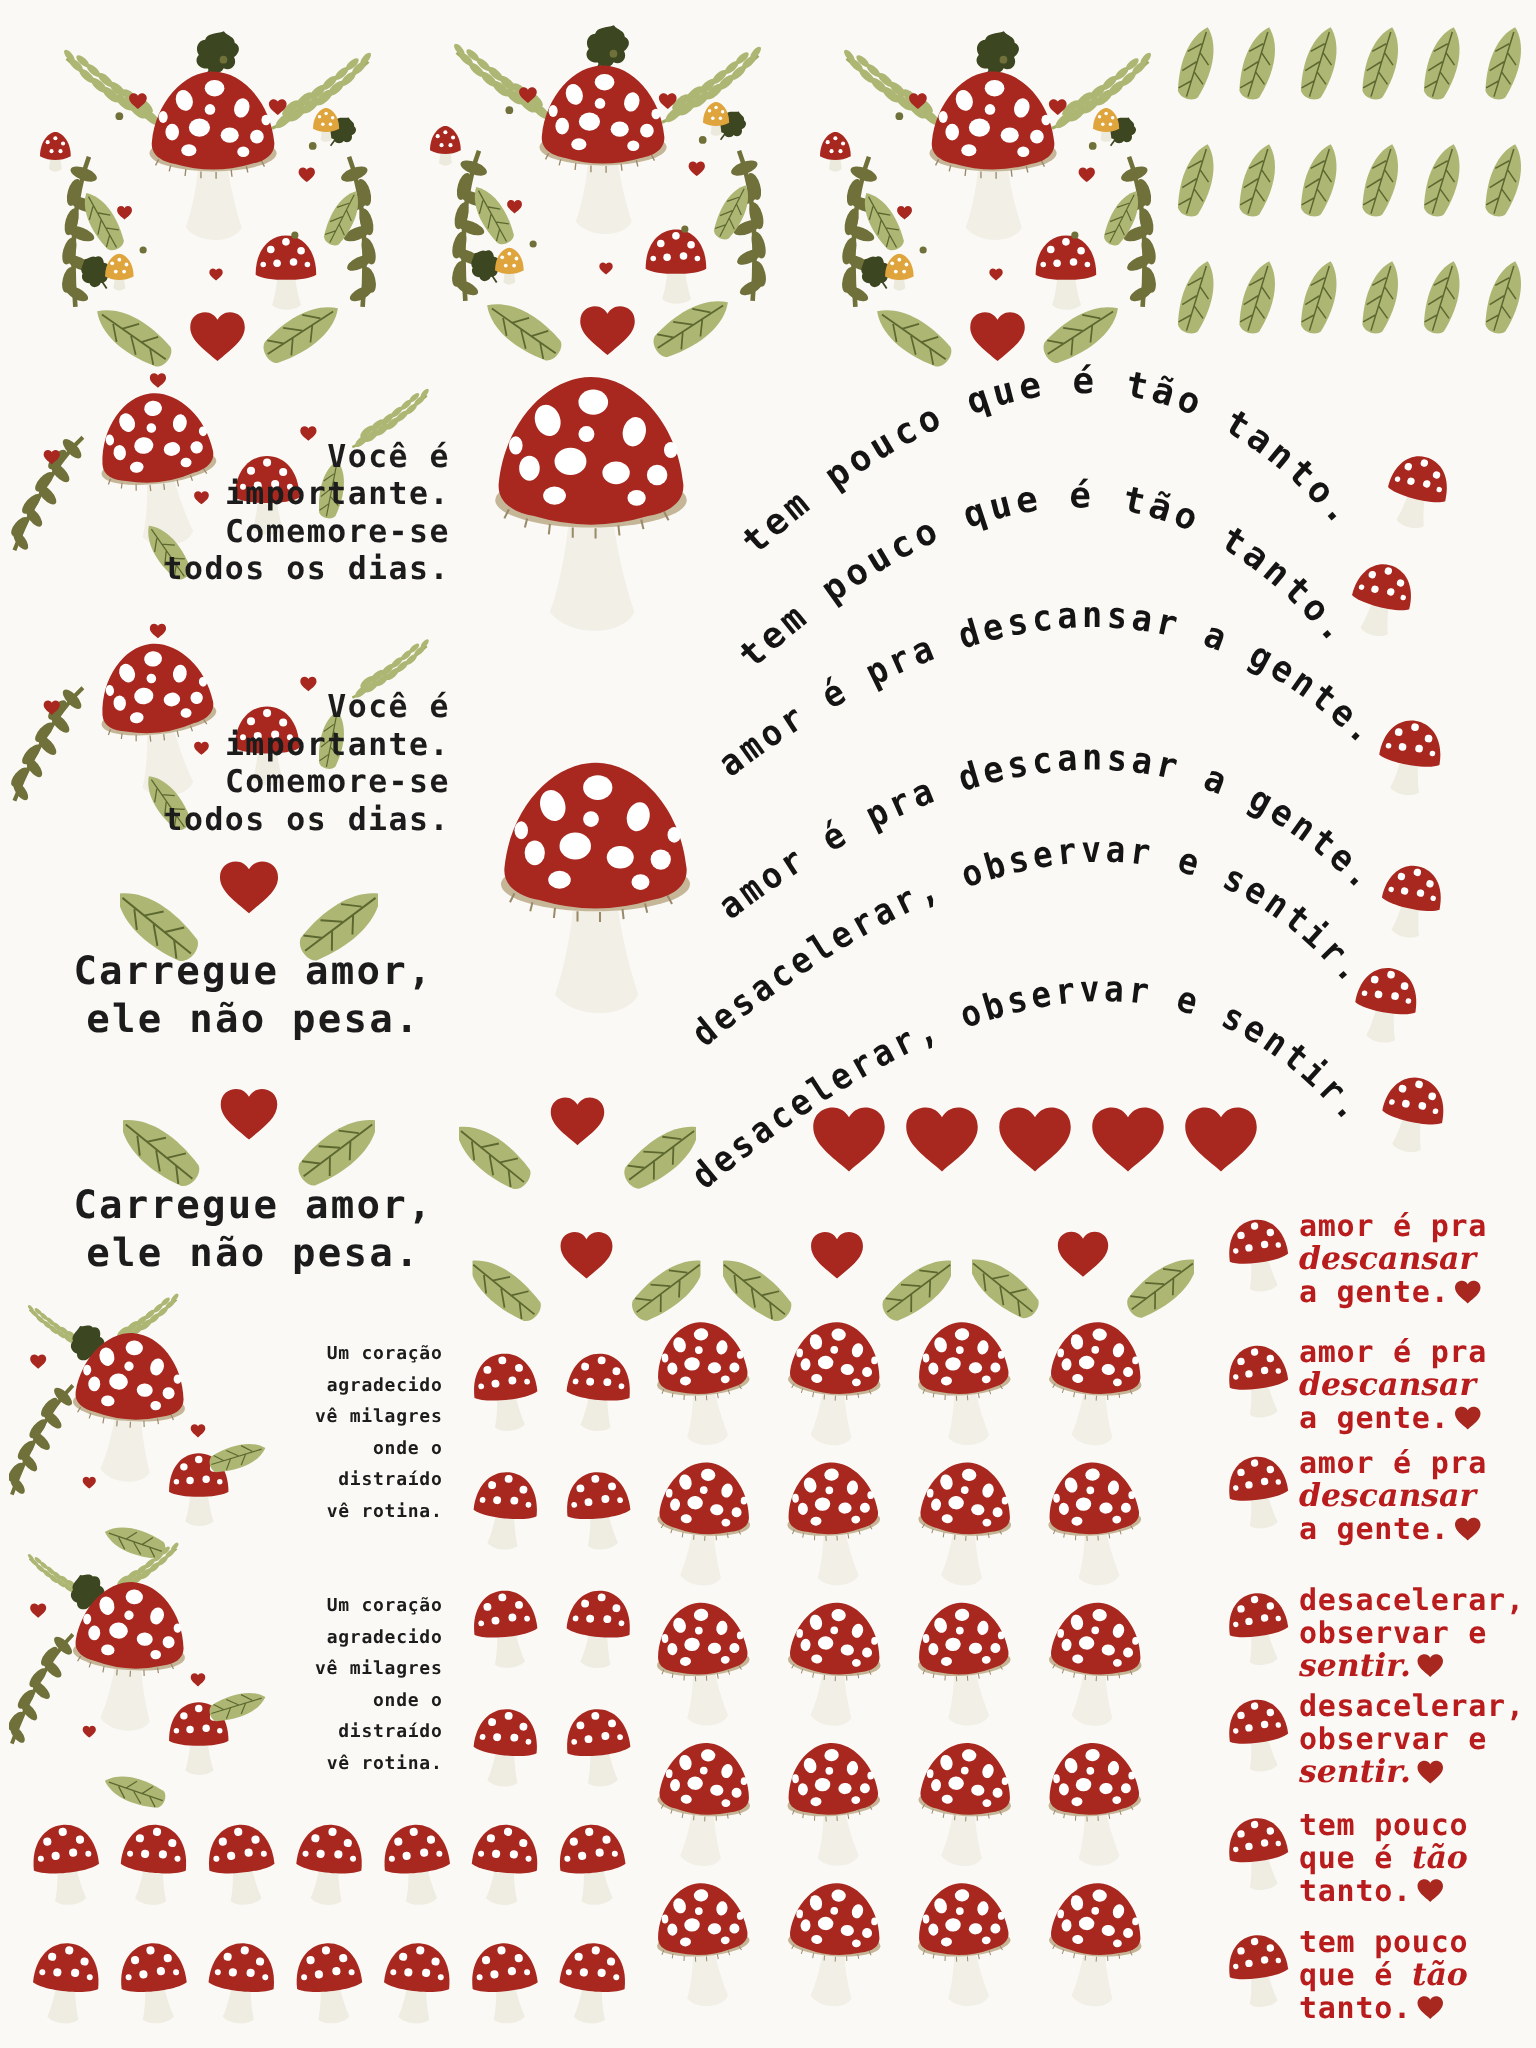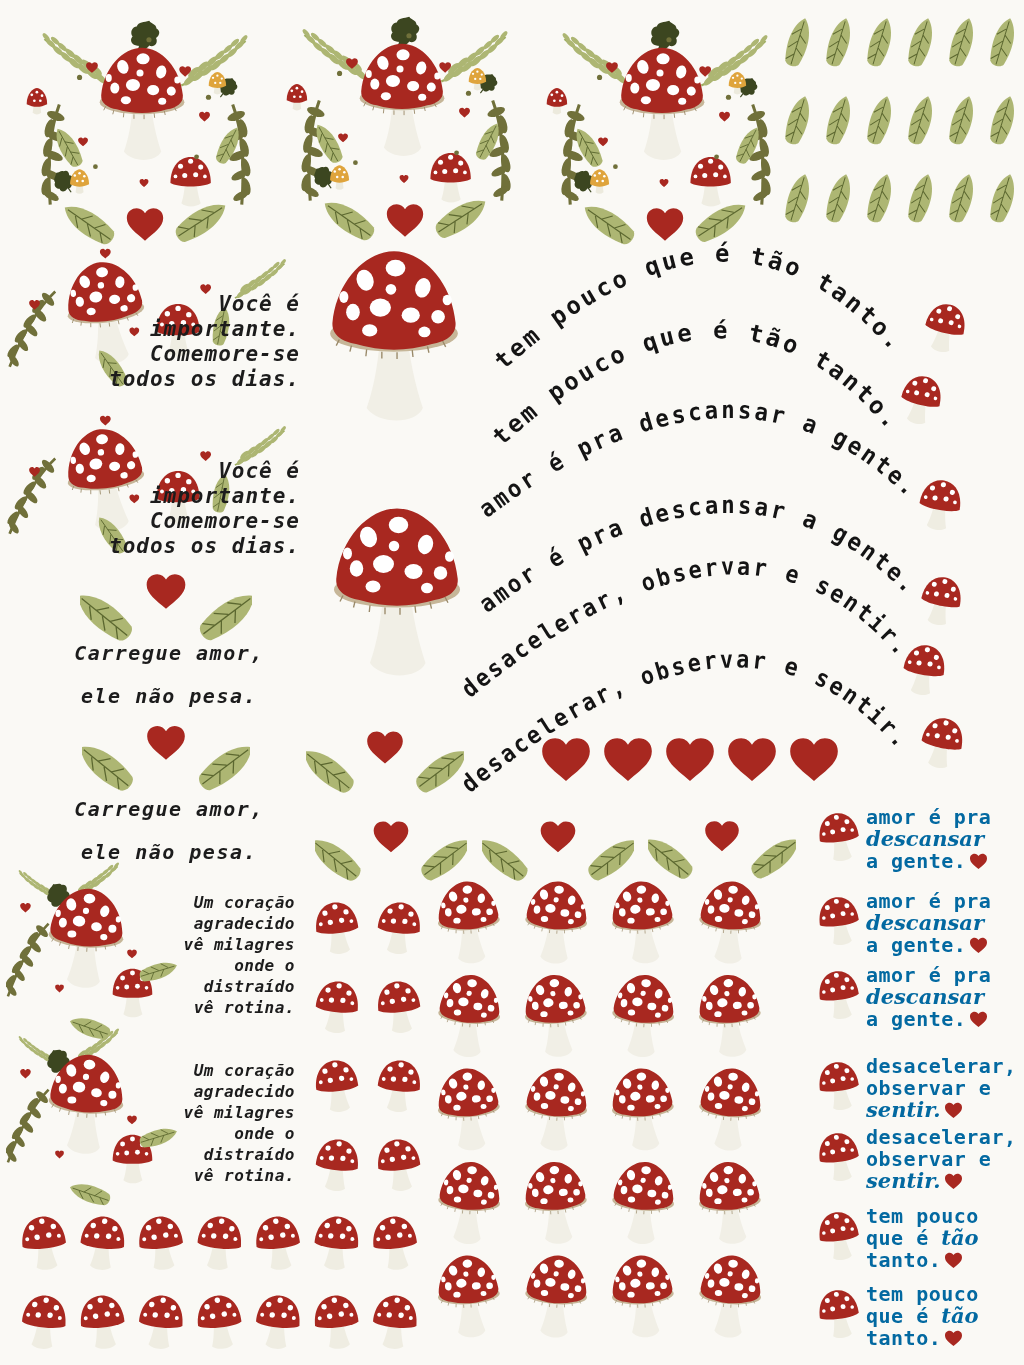--- a/index.html
+++ b/index.html
@@ -1,27 +1,27 @@
 <!DOCTYPE html>
 <html><head>
 <meta charset="utf-8">
 <style>
   html,body{margin:0;padding:0;background:#e8e6e1;}
   #page{position:relative;width:1024px;height:1365px;background:#faf9f5;overflow:hidden;
         font-family:"DejaVu Sans Mono",monospace;}
   #art{position:absolute;left:0;top:0;width:1024px;height:1365px;}
-  .txt{position:absolute;font-weight:700;color:#1c1c1c;white-space:pre-line;font-style:italic;}
+  .txt{position:absolute;font-weight:700;color:#1c1c1c;white-space:pre-line;}
   .right-align{text-align:right;}
   .center{text-align:center;}
   .voce{font-size:21px;line-height:25px;letter-spacing:1px;}
-  .coracao{font-size:16px;line-height:21px;letter-spacing:.5px;}
-  .carregue{font-size:20px;line-height:43px;letter-spacing:1.5px;}
+  .coracao{font-size:12px;line-height:21px;letter-spacing:.5px;}
+  .carregue{font-size:26px;line-height:32px;letter-spacing:1.5px;}
   .rblock{position:absolute;left:816px;display:flex;gap:4px;align-items:flex-start;}
   .rb-mush{width:46px;height:54px;flex:none;margin-top:3px;transform:rotate(-8deg);}
-  .rb-text{font-size:20px;line-height:22px;font-weight:700;color:#0369a1;letter-spacing:.5px;}
+  .rb-text{font-size:20px;line-height:22px;font-weight:700;color:#b91c1c;letter-spacing:.5px;}
   .rb-text .script{font-family:"DejaVu Serif",serif;font-style:italic;font-size:21px;line-height:22px;letter-spacing:0;}
   .rb-heart{display:inline-block;width:19px;height:17px;vertical-align:-2px;color:#a82820;margin-left:3px;}
   text.arc{font-family:"DejaVu Sans Mono",monospace;font-weight:700;font-size:24px;letter-spacing:3px;fill:#141414;}
 </style>
 </head>
 <body>
 
 <div id="page">
 
 <svg id="art" xmlns="http://www.w3.org/2000/svg">

